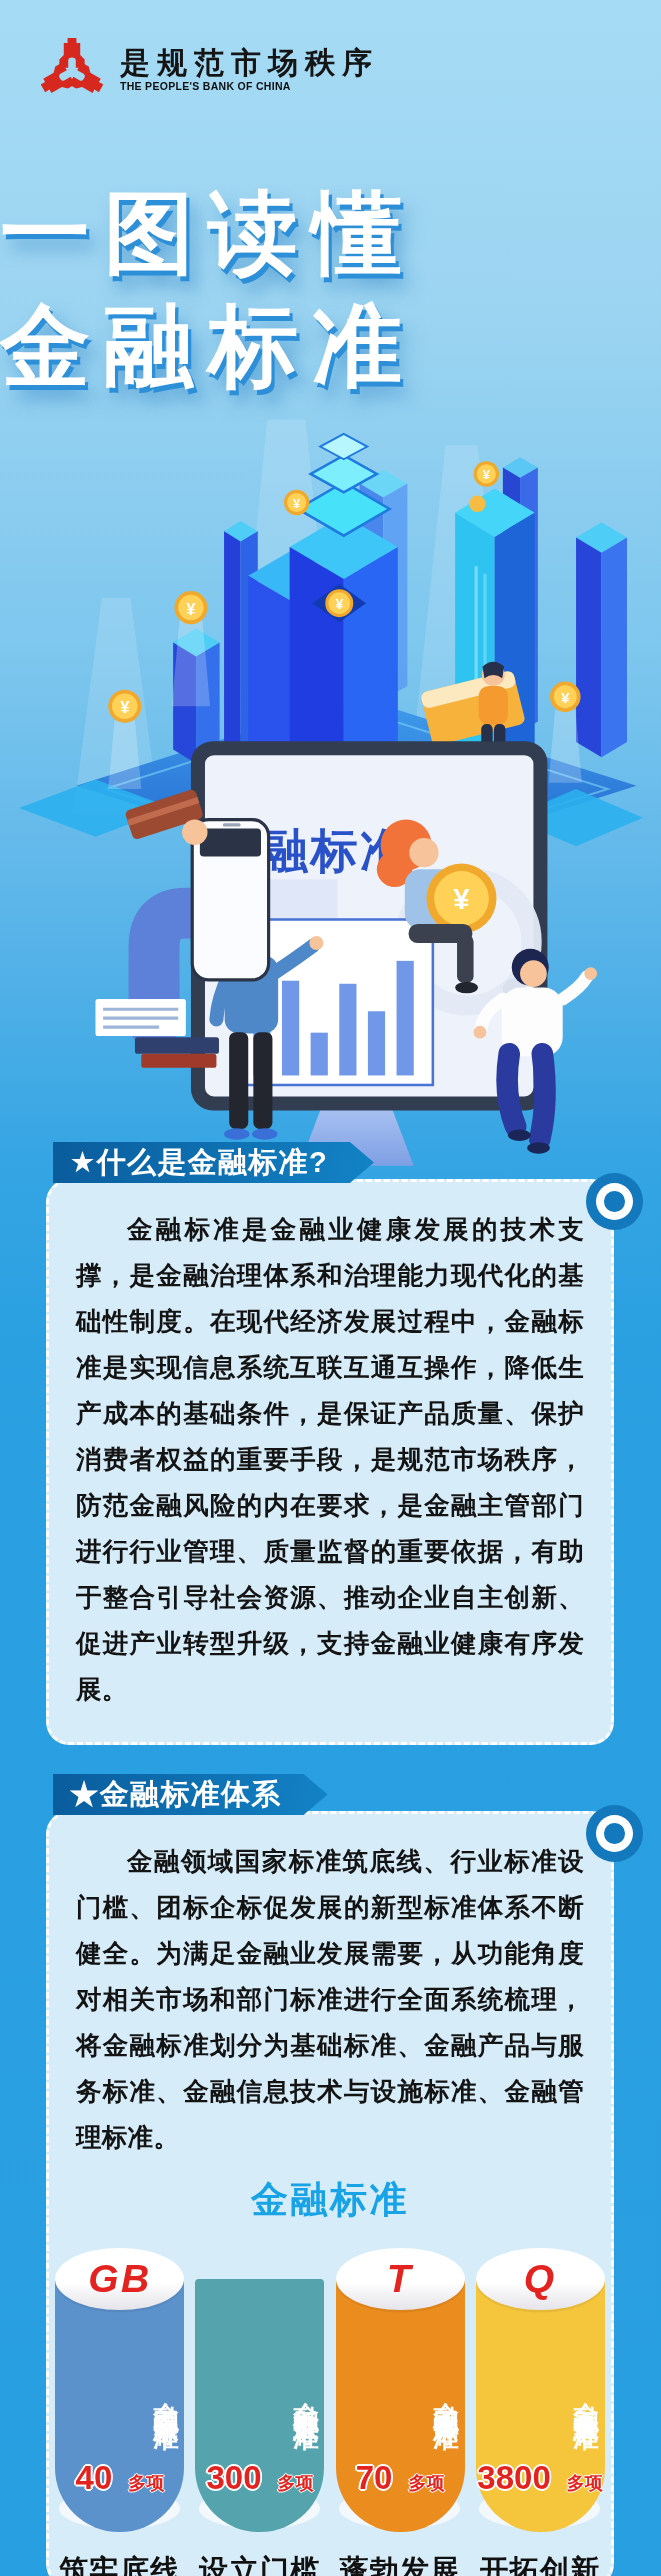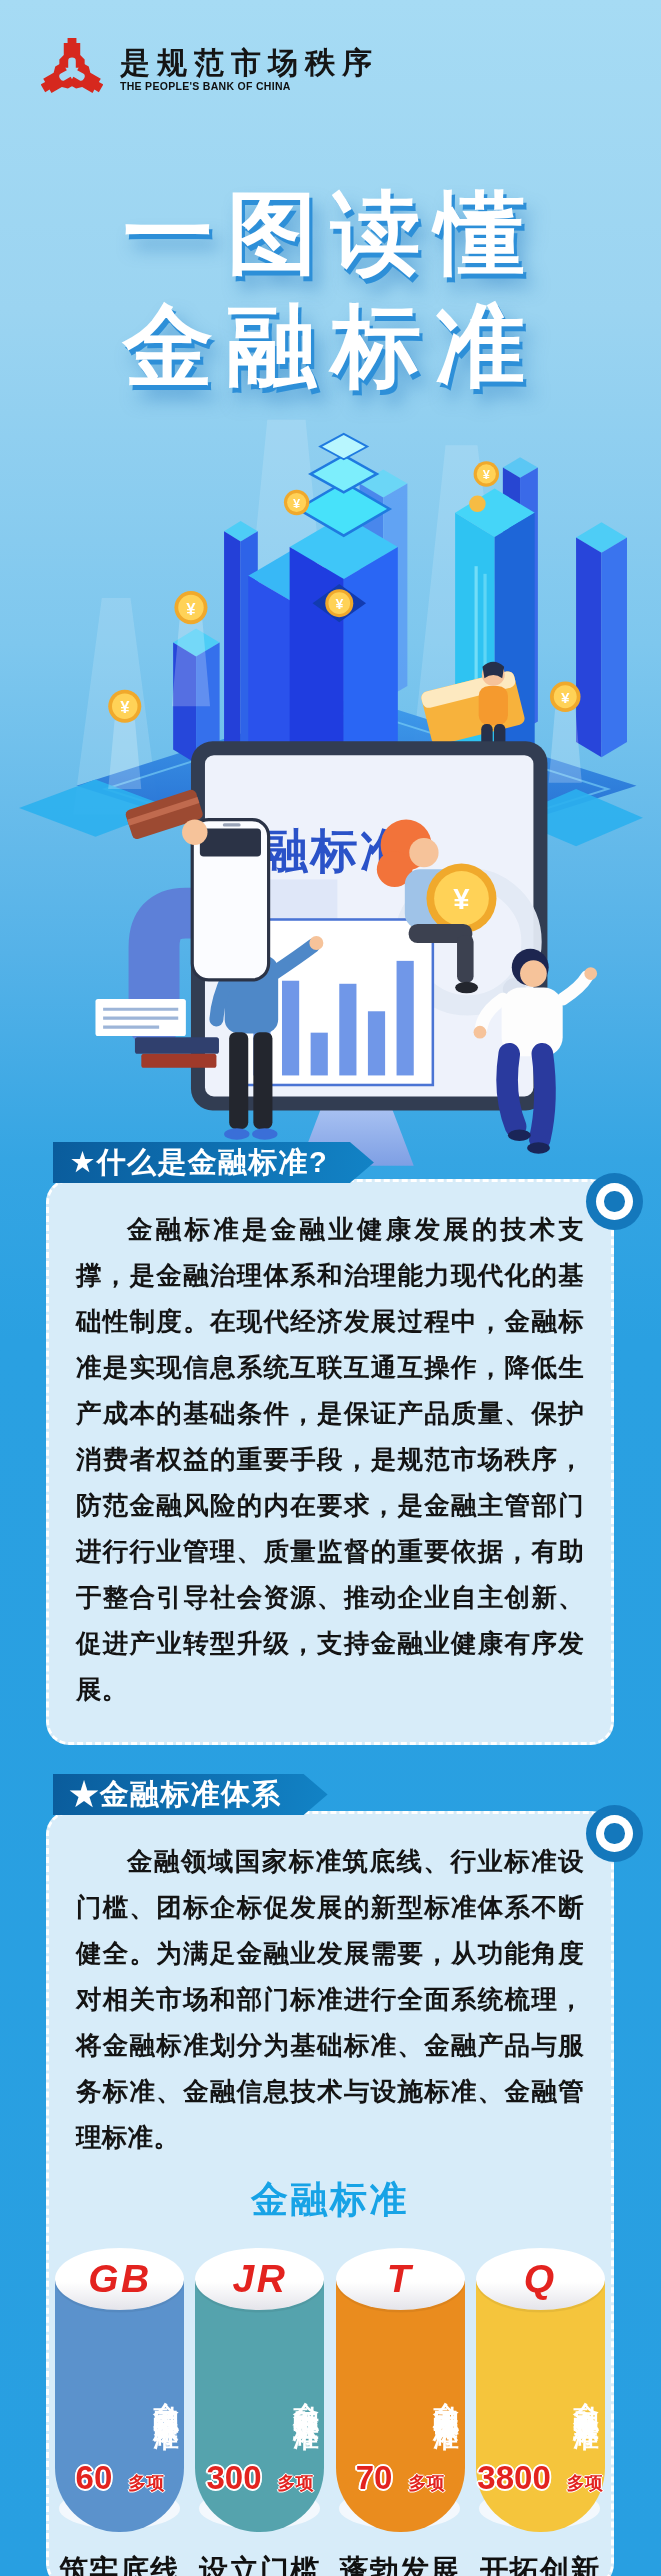--- a/index.html
+++ b/index.html
@@ -6,21 +6,21 @@
   body{font-family:"Liberation Sans","DejaVu Sans",sans-serif;}
   .page{position:relative;width:662px;height:2576px;overflow:hidden;
     background:linear-gradient(180deg,#a6dbf4 0%,#9bd4f1 12%,#7ec7ee 25%,#55b2e8 37%,#35a5e3 45%,#2aa0e1 52%,#289fe1 100%);}
   
   .brand{position:absolute;left:0;top:0;width:662px;height:121px;}
   .brand svg{position:absolute;left:41px;top:36px;}
   .brand-cn{position:absolute;left:120px;top:43px;font-family:"Liberation Serif","DejaVu Serif",serif;
     font-size:30px;font-weight:700;color:#151515;letter-spacing:7px;white-space:nowrap;}
   .brand-en{position:absolute;left:120px;top:80px;font-size:10.5px;font-weight:700;color:#101010;letter-spacing:0.3px;white-space:nowrap;}
   
-  .hero{position:absolute;left:0;top:177px;width:662px;text-align:center;}
+  .hero{position:absolute;left:0;top:177px;width:662px;text-align:left;}
   .hero-line{font-size:90px;line-height:113px;font-weight:900;color:#ffffff;letter-spacing:14px;
     text-shadow:3.2px 4.5px 0 #2d8fd8,9px 14px 16.5px rgba(33,118,189,.5);}
   
   .scene{position:absolute;left:0;top:407px;}
   
   .banner{position:absolute;left:53px;height:41px;line-height:41px;padding:0 46px 0 16.5px;
     background:linear-gradient(100deg,#0a5c9c,#1283c6);color:#fff;font-size:29px;font-weight:800;
     letter-spacing:1.3px;white-space:nowrap;z-index:6;
     clip-path:polygon(0 0,calc(100% - 24px) 0,100% 50%,calc(100% - 24px) 100%,0 100%);text-align:center;}
   .card{position:absolute;left:46px;width:568px;background:#d7ecf9;border:3.8px dashed #ffffff;
@@ -321,28 +321,25 @@
     <div class="sub-head">金融标准</div>
 
     <div class="cyl-row">
       <div class="cyl">
         <div class="cyl-shadow"></div>
         <div class="cyl-body" style="background: rgb(91, 146, 204);"></div>
         <div class="cyl-cap">
             <span class="cyl-code">GB</span>
           </div>
         <div class="cyl-name">金融国家标准</div>
-        <div class="cyl-count"><span class="num">60</span><span class="suf">多项</span></div>
+        <div class="cyl-count"><span class="num">40</span><span class="suf">多项</span></div>
       </div>
       <div class="cyl">
         <div class="cyl-shadow"></div>
         <div class="cyl-body" style="background: rgb(85, 163, 173);"></div>
-        <div class="cyl-cap">
-            <span class="cyl-code">JR</span>
-          </div>
         <div class="cyl-name">金融行业标准</div>
         <div class="cyl-count"><span class="num">300</span><span class="suf">多项</span></div>
       </div>
       <div class="cyl">
         <div class="cyl-shadow"></div>
         <div class="cyl-body" style="background: rgb(234, 140, 30);"></div>
         <div class="cyl-cap">
             <span class="cyl-code">T</span>
           </div>
         <div class="cyl-name">金融团体标准</div>

